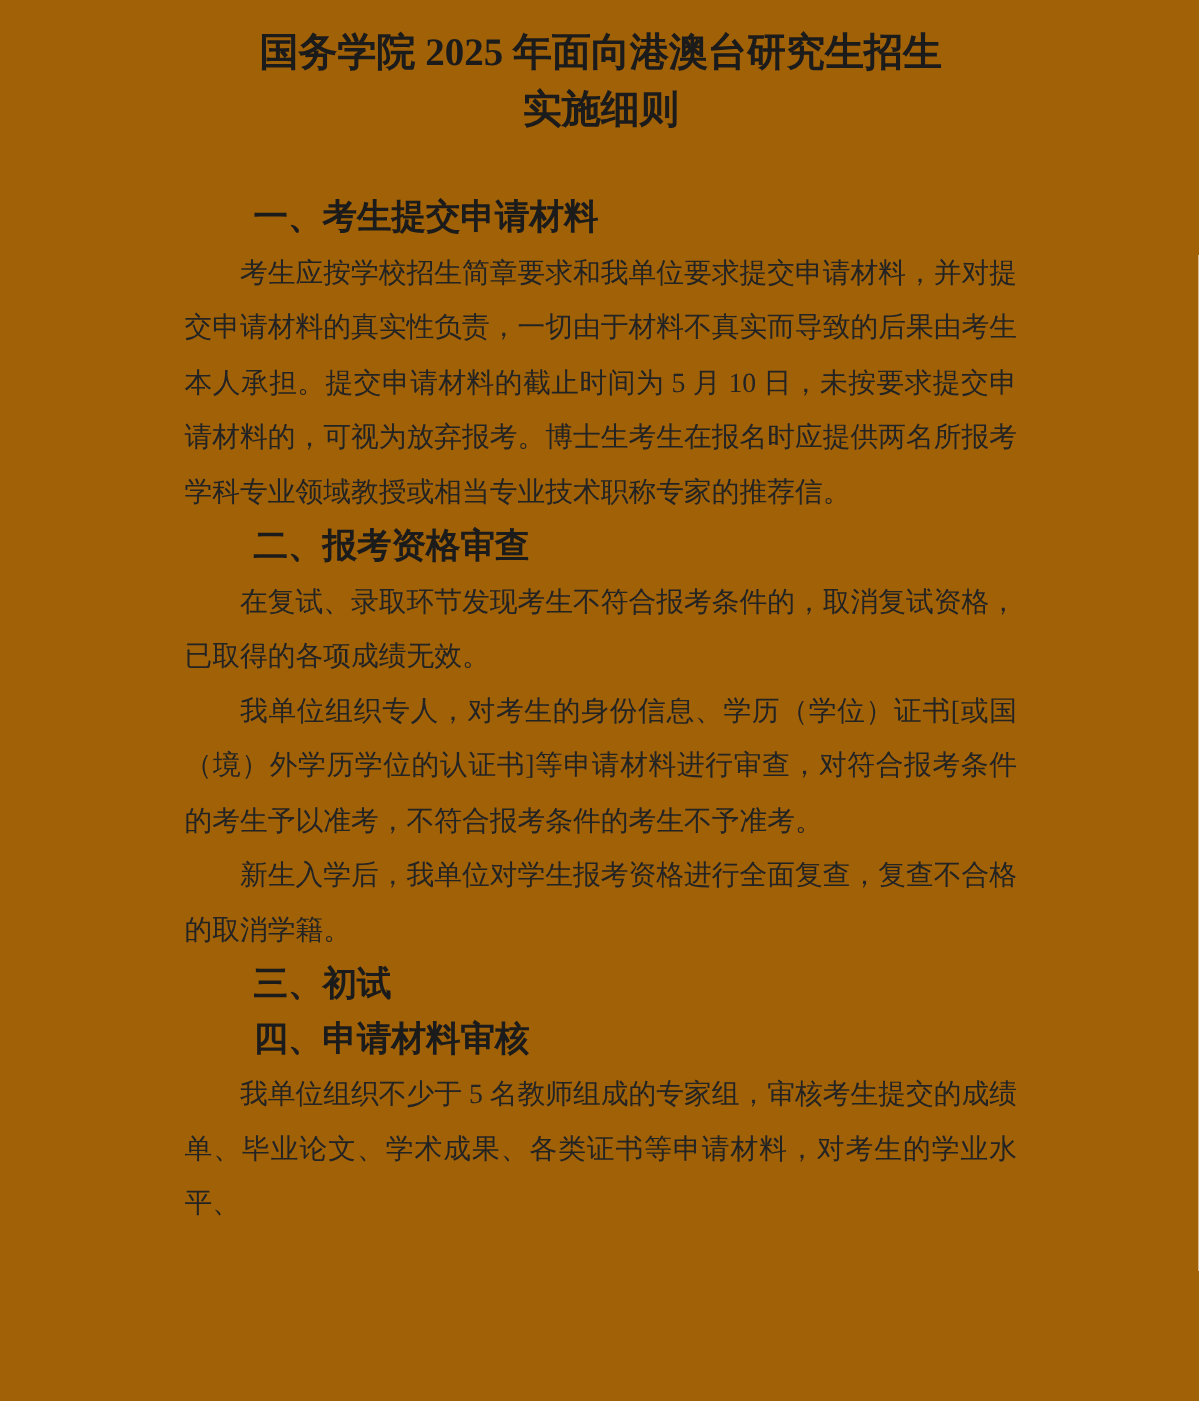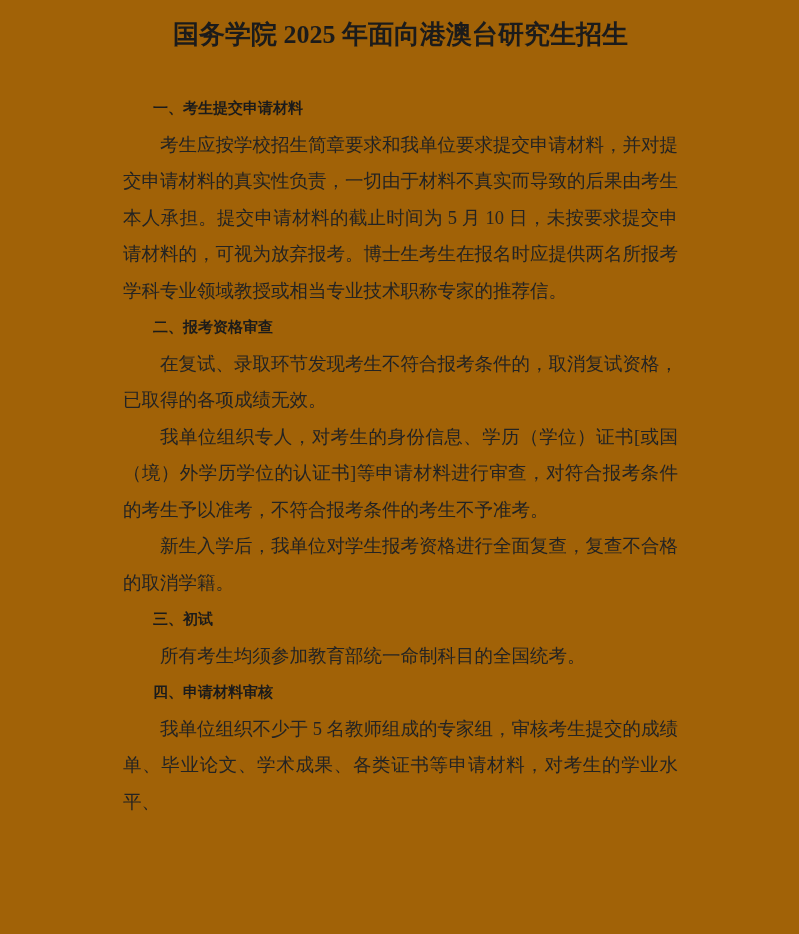--- a/index.html
+++ b/index.html
@@ -36,43 +36,43 @@
     margin: 0;
     font-family: "Liberation Serif", "DejaVu Serif", serif;
     font-size: 18.5px;
     line-height: 36.5px;
     text-align: justify;
     text-indent: 2em;
     color: #232323;
   }
   .heading {
     margin: 0;
-    font-family: Liberation Serif, serif;
+    font-family: Liberation Mono, monospace;
     font-weight: bold;
-    font-size: 15px;
+    font-size: 23px;
     line-height: 36.5px;
     text-indent: 2em;
     color: #1b1b1b;
   }
 </style>
 </head>
 <body>
 
 <div class="page">
   <div class="content">
 
     <h1 class="doc-title">
       <span class="title-line">国务学院 2025 年面向港澳台研究生招生</span>
+      <span class="title-line">实施细则</span>
     </h1>
 
     <h2 class="heading">一、考生提交申请材料</h2>
     <p class="para">考生应按学校招生简章要求和我单位要求提交申请材料，并对提交申请材料的真实性负责，一切由于材料不真实而导致的后果由考生本人承担。提交申请材料的截止时间为 5 月 10 日，未按要求提交申请材料的，可视为放弃报考。博士生考生在报名时应提供两名所报考学科专业领域教授或相当专业技术职称专家的推荐信。</p>
     <h2 class="heading">二、报考资格审查</h2>
     <p class="para">在复试、录取环节发现考生不符合报考条件的，取消复试资格，已取得的各项成绩无效。</p>
     <p class="para">我单位组织专人，对考生的身份信息、学历（学位）证书[或国（境）外学历学位的认证书]等申请材料进行审查，对符合报考条件的考生予以准考，不符合报考条件的考生不予准考。</p>
     <p class="para">新生入学后，我单位对学生报考资格进行全面复查，复查不合格的取消学籍。</p>
     <h2 class="heading">三、初试</h2>
-    <p class="para">所有考生均须参加教育部统一命制科目的全国统考。</p>
     <h2 class="heading">四、申请材料审核</h2>
     <p class="para">我单位组织不少于 5 名教师组成的专家组，审核考生提交的成绩单、毕业论文、学术成果、各类证书等申请材料，对考生的学业水平、</p>
 
   </div>
 </div>
 
 </body></html>

